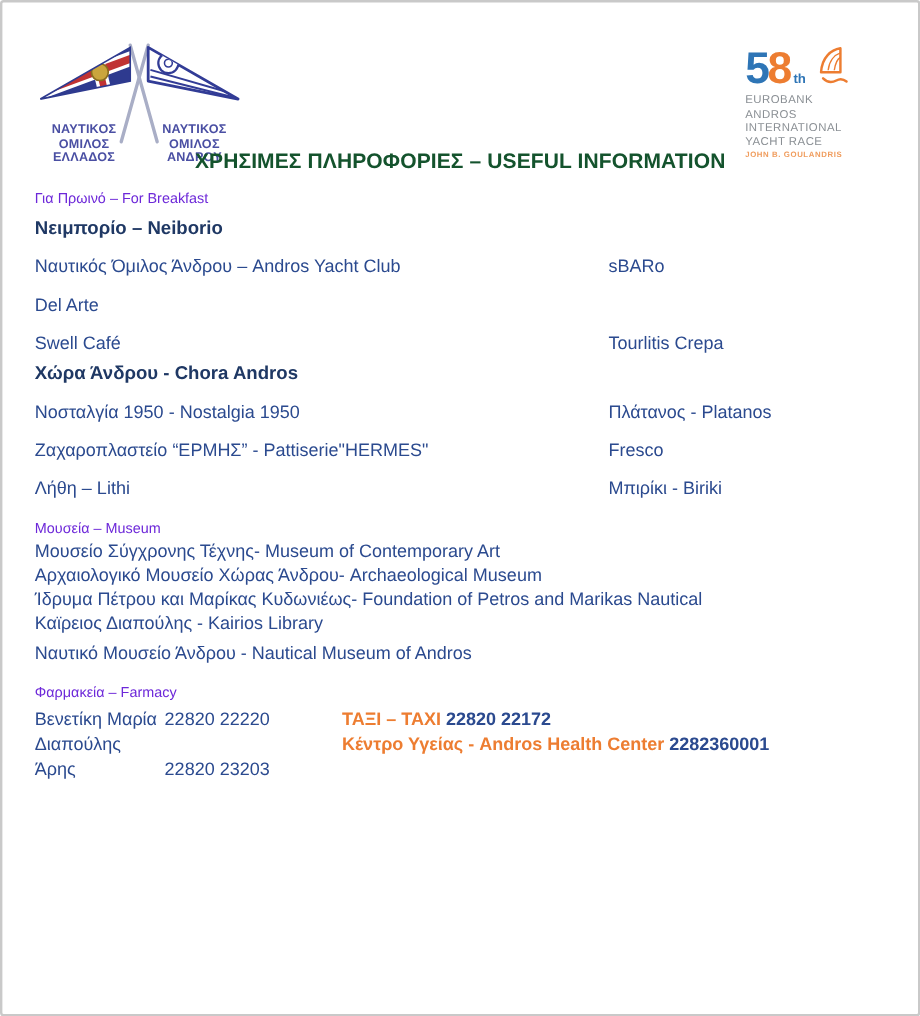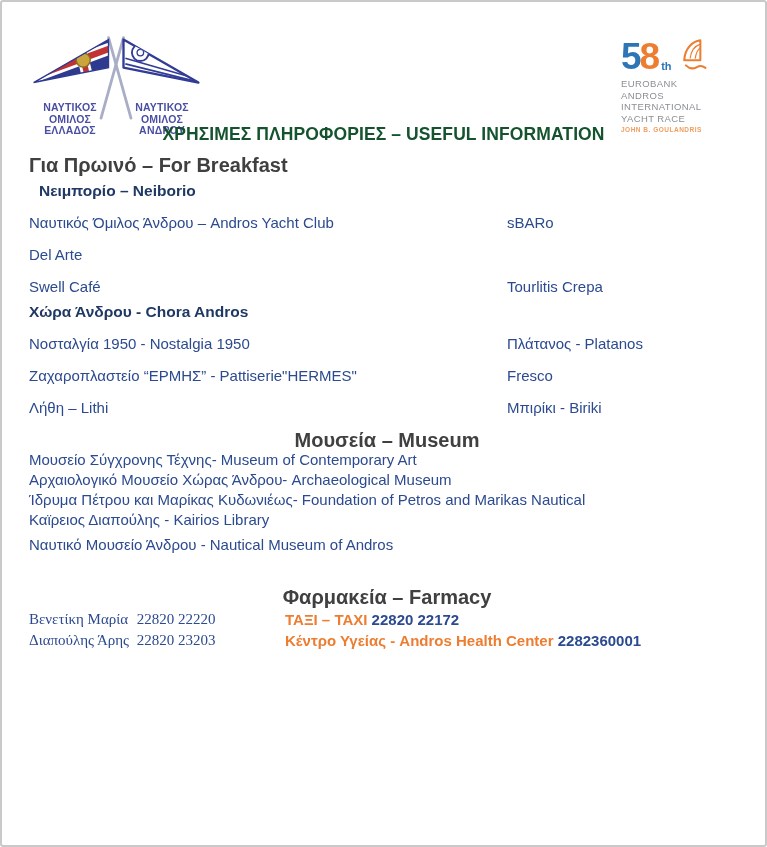--- a/index.html
+++ b/index.html
@@ -23,32 +23,32 @@
   .logo-8 { font-size:37px; font-weight:bold; color:#ed7d31; }
   .logo-th { font-size:11px; font-weight:bold; color:#2e75b6; align-self:flex-end; margin:0 2px 3px 1px; }
   .logo-lines { margin-top:3px; }
   .logo-line { font-size:9.5px; line-height:11.5px; color:#8a8f94; letter-spacing:.4px; }
   .logo-sponsor { font-size:6.5px; color:#f09d5e; letter-spacing:.5px; margin-top:2px; font-weight:bold; }
   
   .doc-title { text-align:center; font-size:17.5px; font-weight:bold; color:#14532d;
                margin-top:2px; letter-spacing:.1px; }
   
   .content { padding:0 20px 0 27px; font-size:15px; line-height:20px; }
-  .h-orange { color:#404040; font-weight:bold; font-size:20px; }
+  .h-orange { color:#6d28d9; font-weight:normal; font-size:12px; }
   .h-navy   { color:#1f3864; font-weight:bold; font-size:15.5px; }
   .row { display:flex;margin-top:12px; }
   .row .l { width:478px; }
   .row .r { flex:1; }
-  .mt10 { margin-top:10px; } .mt6 { margin-top:6px;margin-left:10px; } .mt5 { margin-top:5px; }
-  .mt12 { margin-top:12px;text-align:center; } .mt16 { margin-top:32px;text-align:center; }
+  .mt10 { margin-top:10px; } .mt6 { margin-top:6px; } .mt5 { margin-top:5px; }
+  .mt12 { margin-top:12px; } .mt16 { margin-top:12px; }
   .museums div { line-height:20px; }
   .museum-last { margin-top:5px; }
   
   .ph-flex { display:flex; margin-top:2px; }
-  .ph-left { width:256px;font-family:Liberation Serif, serif; }
+  .ph-left { width:256px; }
   .ph-row { line-height:21px; }
   .ph-name { display:inline-block; width:104px; }
   .contacts { flex:1; }
   .contact-line { line-height:21px; font-weight:bold; }
   .c-orange { color:#ed7d31; }
   .c-navy { color:#2b4a8f; }
   
   .note { white-space:pre-wrap; }
   .note div { line-height:21px; }
   .n1 { margin-top:23px; }

